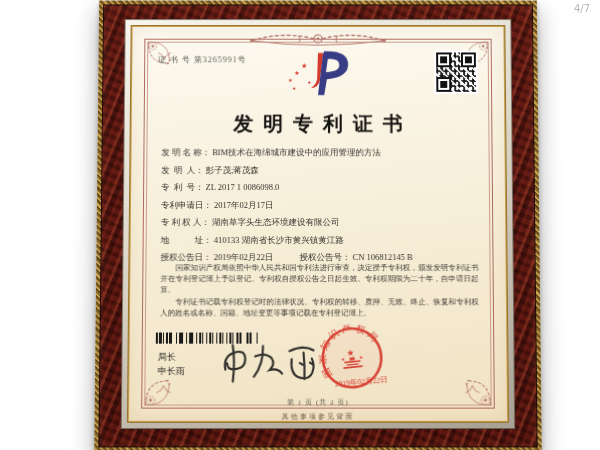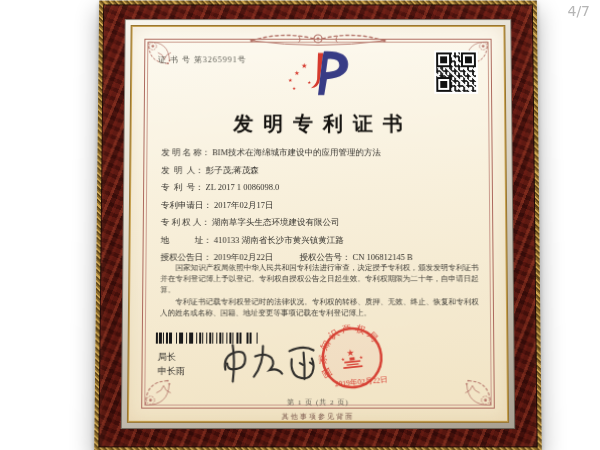--- a/index.html
+++ b/index.html
@@ -1,19 +1,19 @@
 <!DOCTYPE html>
 <html><head>
 <meta charset="utf-8">
 <style>
   html,body{margin:0;padding:0;}
   body{width:600px;height:450px;overflow:hidden;background:#ffffff;
        font-family:"Liberation Serif","DejaVu Serif",serif;}
   .stage{position:relative;width:600px;height:450px;background:#fff;}
-  .corner-mark{position:absolute;top:3px;right:10px;font-size:14px;color:#b5b5b5;
+  .corner-mark{position:absolute;top:3px;right:10px;font-size:10px;color:#b5b5b5;
        font-family:"DejaVu Sans",sans-serif;}
 
   
   .photo{position:absolute;left:97px;top:-2px;width:442px;height:451px;
          transform:perspective(1400px) rotateX(4deg);transform-origin:50% 45%;}
   .frame-outer{position:absolute;inset:0;
       background:repeating-linear-gradient(45deg,#5e4518 0 1.5px,#cfa751 1.5px 3px,#8a6a2a 3px 4.5px);
       box-shadow:0 10px 22px rgba(0,0,0,.32),0 2px 5px rgba(0,0,0,.25);}
   .frame-wood{position:absolute;inset:4px;background-color:#4e120e;
       background-image:

